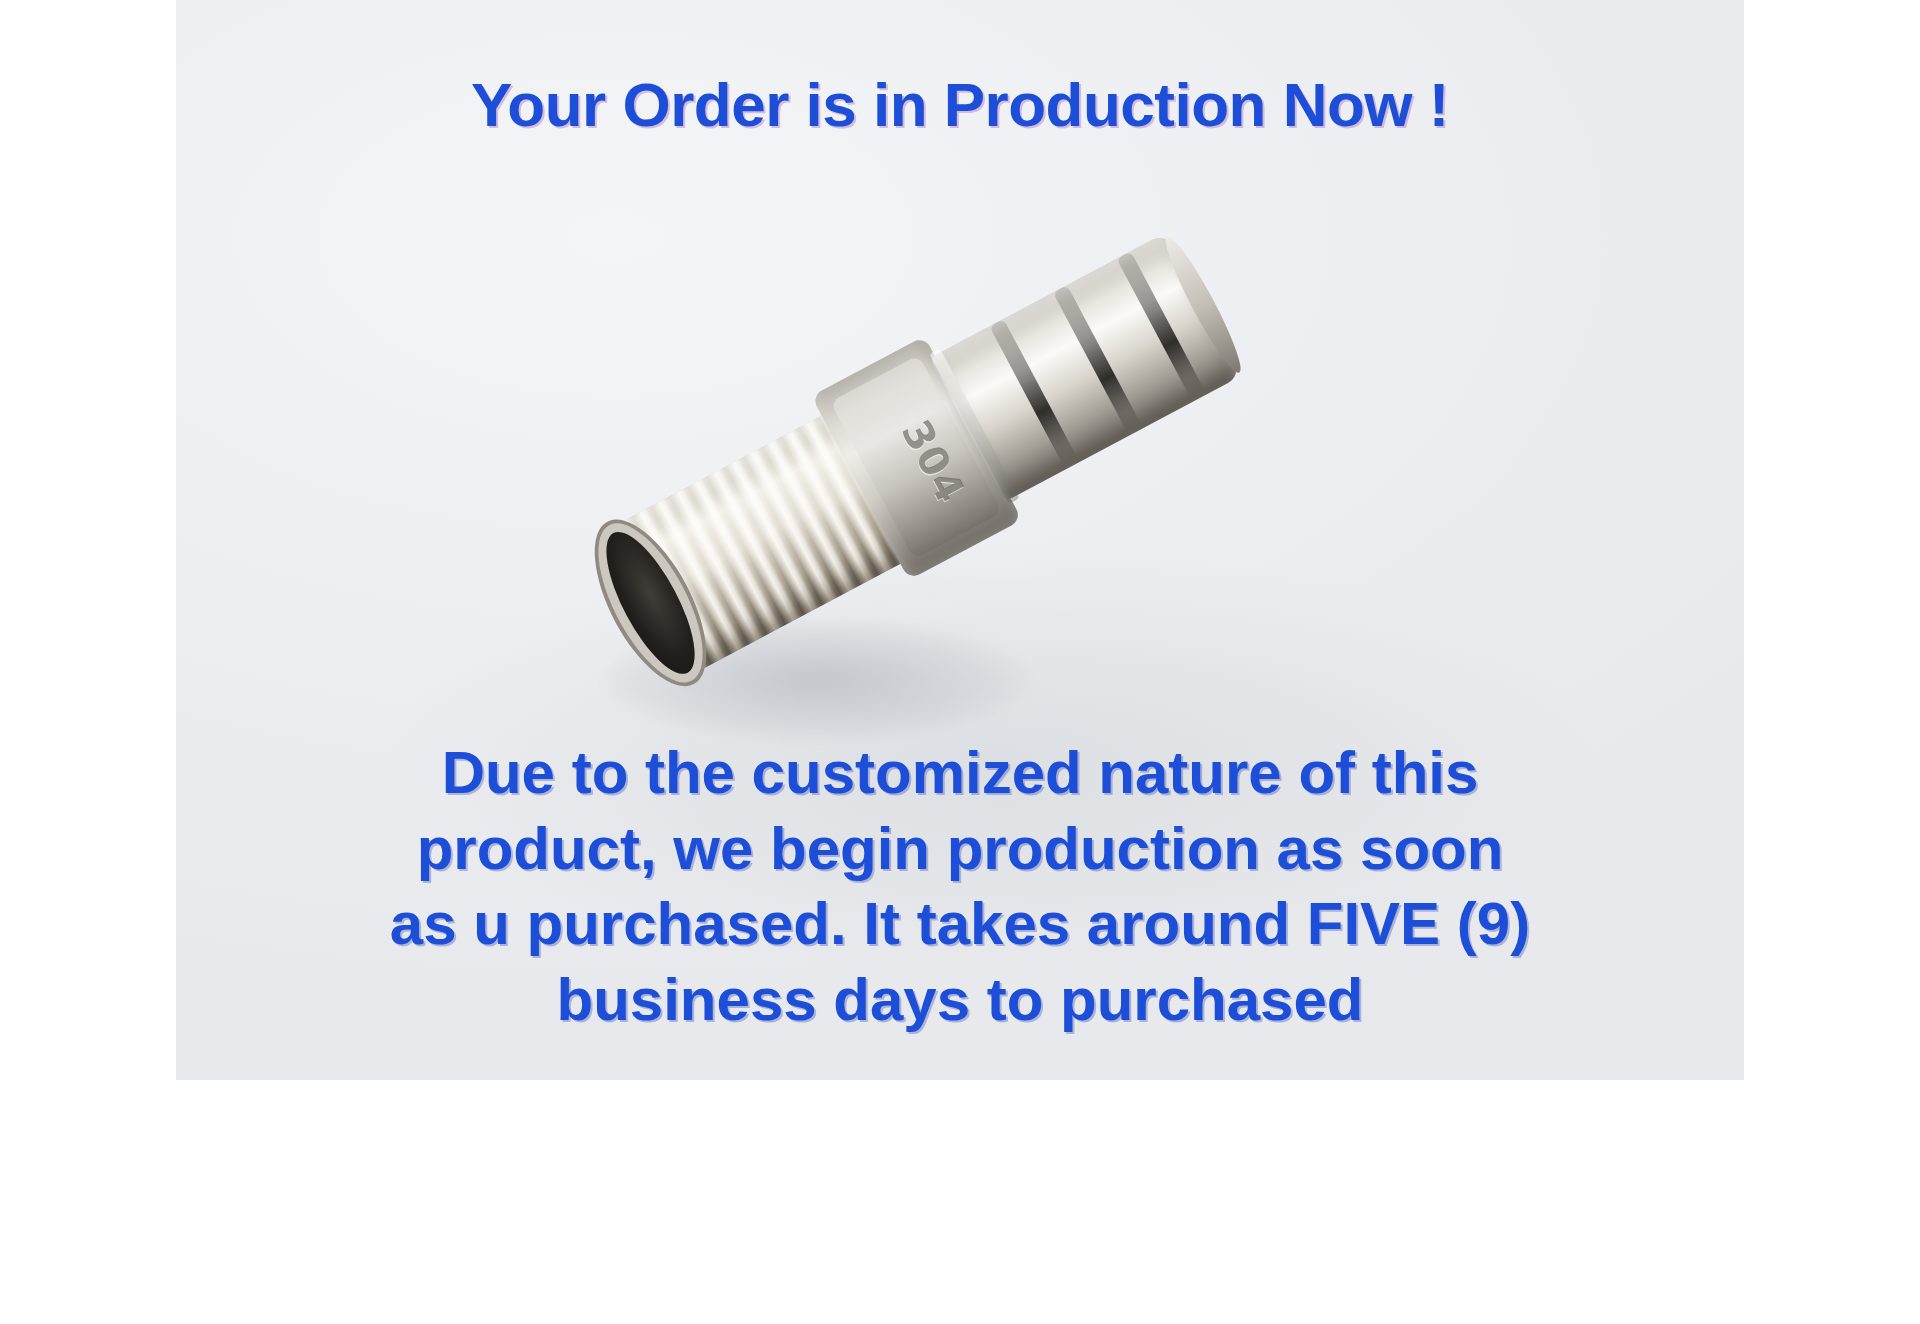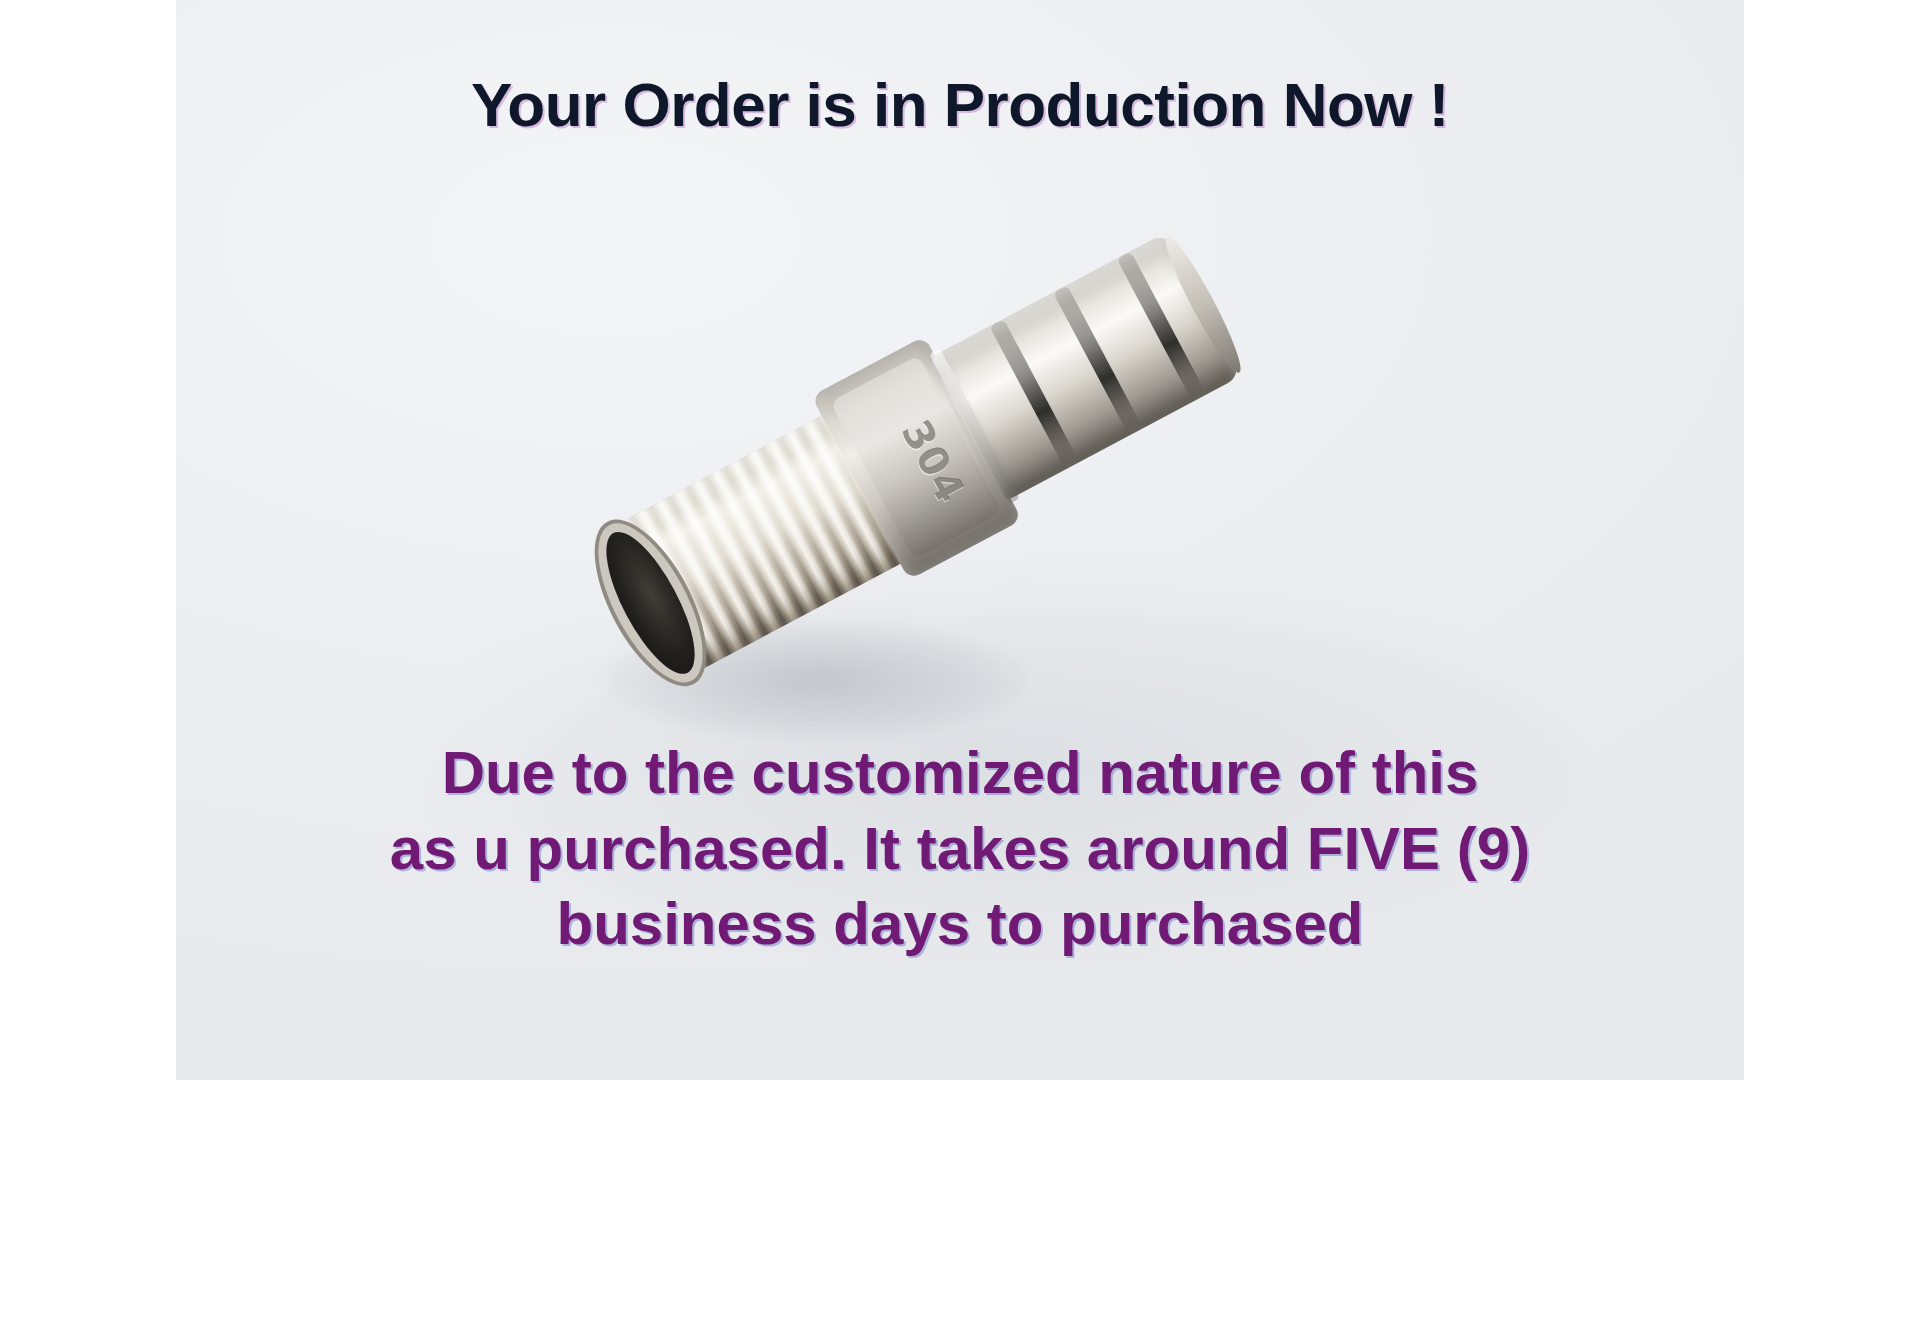--- a/index.html
+++ b/index.html
@@ -37,21 +37,21 @@
   .headline {
     position: absolute;
     top: 72px;
     left: 0;
     width: 100%;
     text-align: center;
     font-size: 62px;
     font-weight: bold;
     line-height: 1.05;
     letter-spacing: -0.5px;
-    color: #0f172a;
+    color: #1d4ed8;
     text-shadow: 2px 2px 0 rgba(150,60,175,0.30);
     white-space: nowrap;
   }
 
   
   .product {
     position: absolute;
     left: 470px;
     top: 300px;
     width: 660px;
@@ -182,21 +182,21 @@
   .body-copy {
     position: absolute;
     left: 50%;
     transform: translateX(-50%);
     top: 735px;
     width: 1440px;
     text-align: center;
     font-size: 60px;
     font-weight: bold;
     line-height: 1.26;
-    color: #701a75;
+    color: #1d4ed8;
     text-shadow: 2px 2px 0 rgba(20,40,170,0.28);
   }
   .body-copy .line { display: block; white-space: nowrap; }
 </style>
 </head>
 <body>
 
 <div class="page">
 
   <div class="backdrop"></div>
@@ -214,17 +214,18 @@
     <div class="barb"></div>
     <div class="collar"></div>
     <div class="ridge r1"></div>
     <div class="ridge r2"></div>
     <div class="ridge r3"></div>
     <div class="barb-tip"></div>
   </div>
 
   <div class="body-copy">
     <span class="line">Due to the customized nature of this</span>
+    <span class="line">product, we begin production as soon</span>
     <span class="line">as u purchased. It takes around FIVE (9)</span>
     <span class="line">business days to purchased</span>
   </div>
 
 </div>
 
 </body></html>

